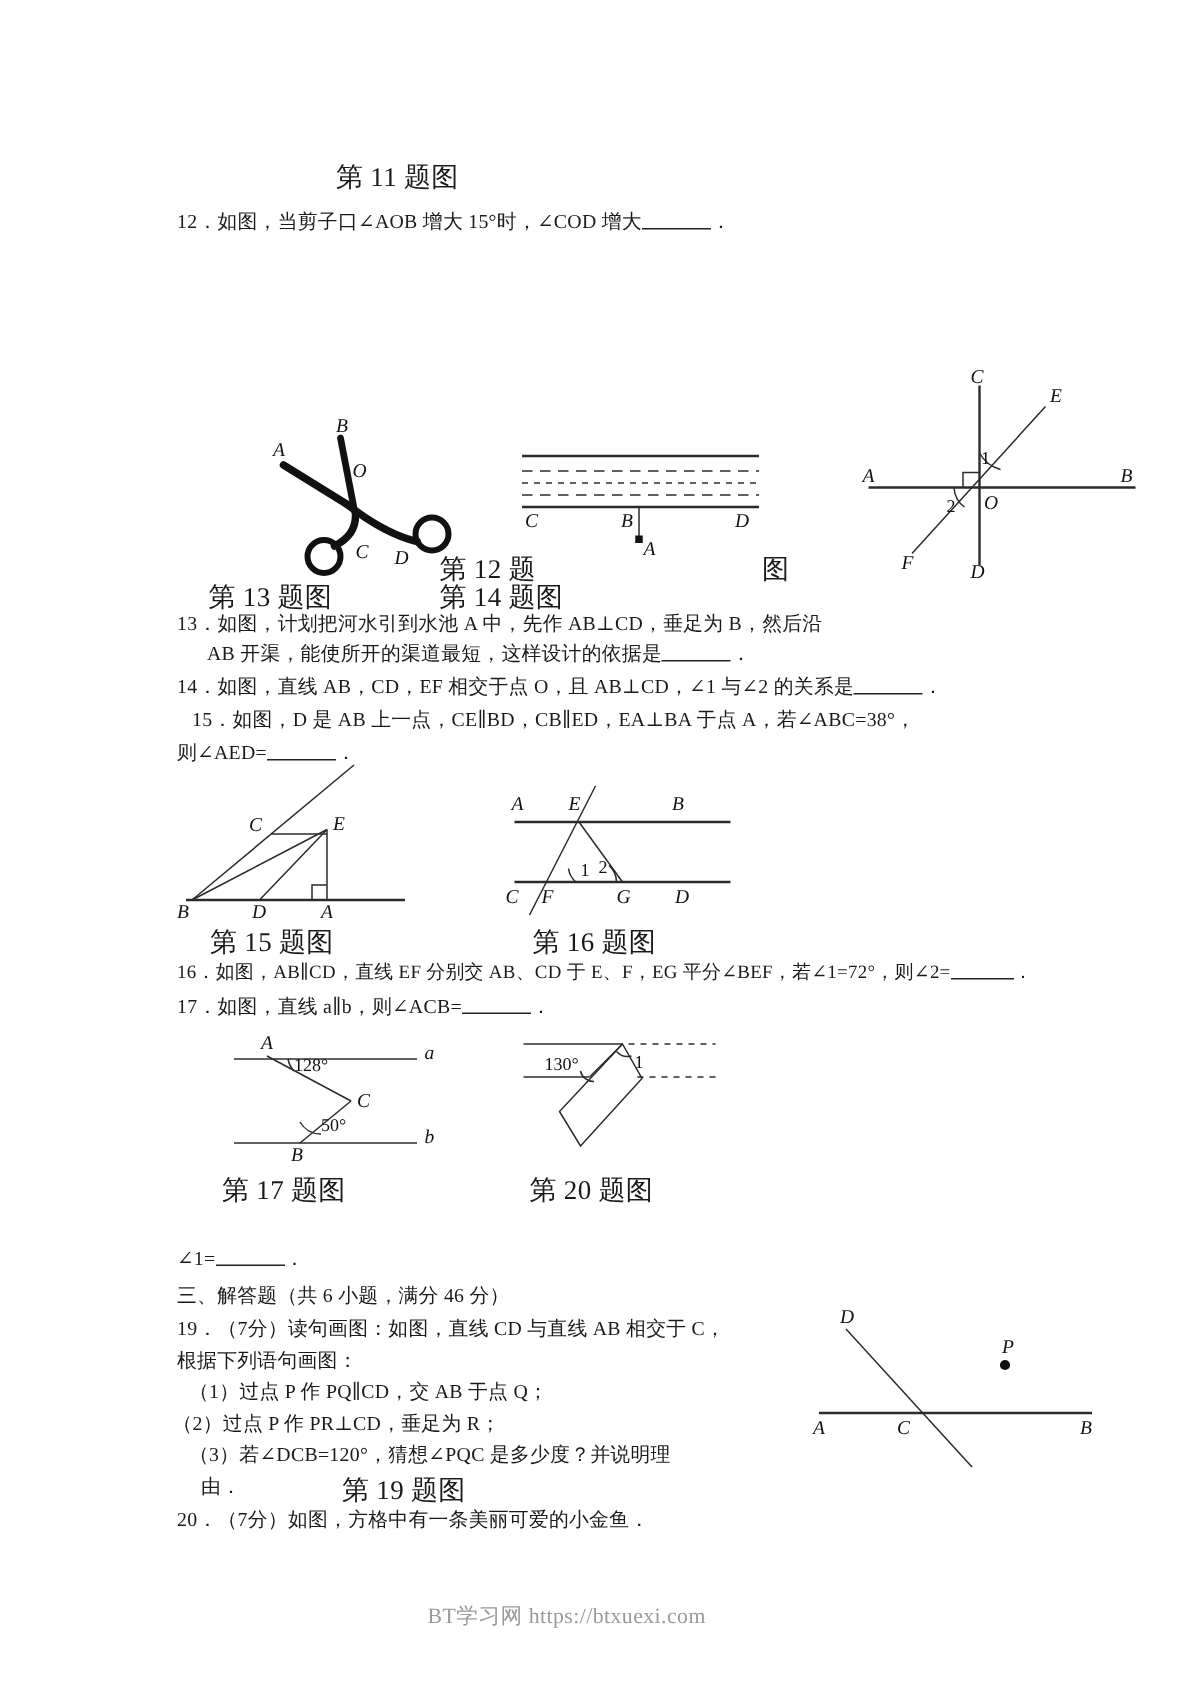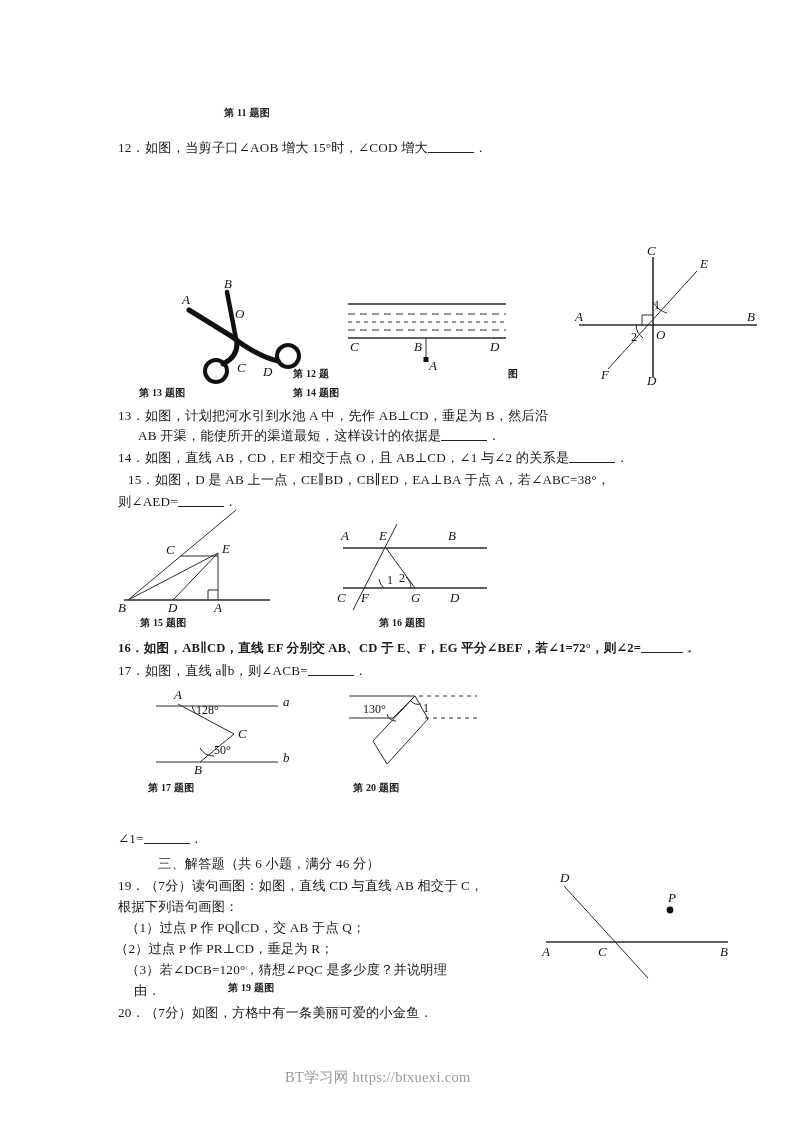--- a/index.html
+++ b/index.html
@@ -23,24 +23,23 @@
   }
   .txt {
     position: absolute;
     font-size: 13.2px;
     line-height: 1.5;
     white-space: nowrap;
     letter-spacing: 0.2px;
   }
   .fig-label {
     position: absolute;
-    font-size: 10px;
+    font-size: 18px;
     white-space: nowrap;
     letter-spacing: 0.2px;
-    font-weight: bold;
   }
   .blank {
     display: inline-block;
     border-bottom: 1px solid #222;
     width: 46px;
     height: 12px;
     vertical-align: -1px;
   }
   .blank-sm {
     display: inline-block;
@@ -186,23 +185,23 @@
     <text class="lbl" x="113" y="18">B</text>
     <text class="lbl" x="2" y="80">C</text>
     <text class="lbl" x="26" y="80">F</text>
     <text class="lbl" x="76" y="80">G</text>
     <text class="lbl" x="115" y="80">D</text>
     <text class="lbl-n" x="52" y="62">1</text>
     <text class="lbl-n" x="64" y="60">2</text>
   </svg>
 
   <div class="fig-label" style="left:140px; top:616px;">第 15 题图</div>
-  <div class="fig-label" style="left:355px; top:616px;margin-left:24px;">第 16 题图</div>
-
-  <div class="txt" style="left:118px; top:639px; font-size:12.6px;font-weight:bold;">
+  <div class="fig-label" style="left:355px; top:616px;">第 16 题图</div>
+
+  <div class="txt" style="left:118px; top:639px; font-size:12.6px;">
     <span>16．如图，AB∥CD，直线 EF 分别交 AB、CD 于 E、F，EG 平分∠BEF，若∠1=72°，则∠2=</span><span class="blank-sm"></span><span>．</span>
   </div>
 
   <div class="txt" style="left:118px; top:661px;">
     <span>17．如图，直线 a∥b，则∠ACB=</span><span class="blank"></span><span>．</span>
   </div>
 
   <svg style="left:152px; top:686px;" width="165" height="90" viewBox="0 0 165 90">
     <line class="stroke thin" x1="4" y1="20" x2="126" y2="20"></line>
     <line class="stroke thin" x1="4" y1="76" x2="126" y2="76"></line>
@@ -232,21 +231,21 @@
     <text class="lbl-n" x="78" y="26">1</text>
   </svg>
 
   <div class="fig-label" style="left:148px; top:781px;">第 17 题图</div>
   <div class="fig-label" style="left:353px; top:781px;">第 20 题图</div>
 
   <div class="txt" style="left:118px; top:829px;">
     <span>∠1=</span><span class="blank"></span><span>．</span>
   </div>
 
-  <div class="txt" style="left:118px; top:854px;margin-left:40px;">三、解答题（共 6 小题，满分 46 分）</div>
+  <div class="txt" style="left:118px; top:854px;">三、解答题（共 6 小题，满分 46 分）</div>
 
   <div class="txt" style="left:118px; top:876px;">19．（7分）读句画图：如图，直线 CD 与直线 AB 相交于 C，</div>
   <div class="txt" style="left:118px; top:897px;">根据下列语句画图：</div>
   <div class="txt" style="left:126px; top:918px;">（1）过点 P 作 PQ∥CD，交 AB 于点 Q；</div>
   <div class="txt" style="left:115px; top:939px;">（2）过点 P 作 PR⊥CD，垂足为 R；</div>
   <div class="txt" style="left:126px; top:960px;">（3）若∠DCB=120°，猜想∠PQC 是多少度？并说明理</div>
   <div class="txt" style="left:134px; top:981px;">由．</div>
 
   <div class="fig-label" style="left:228px; top:981px;">第 19 题图</div>
 

